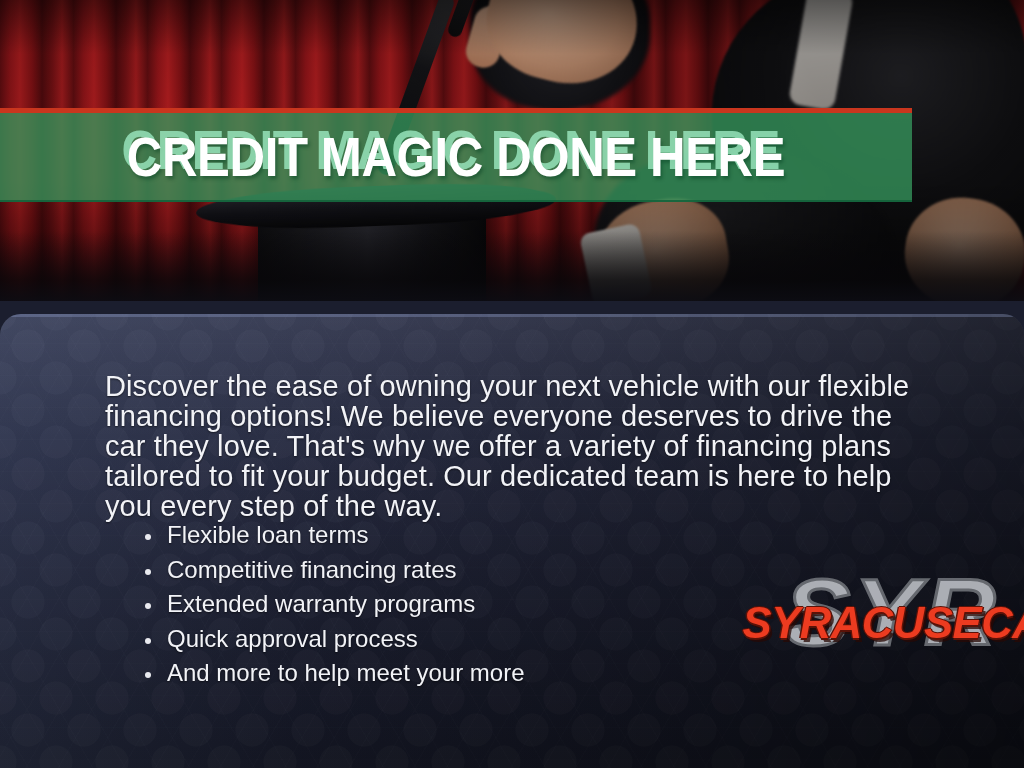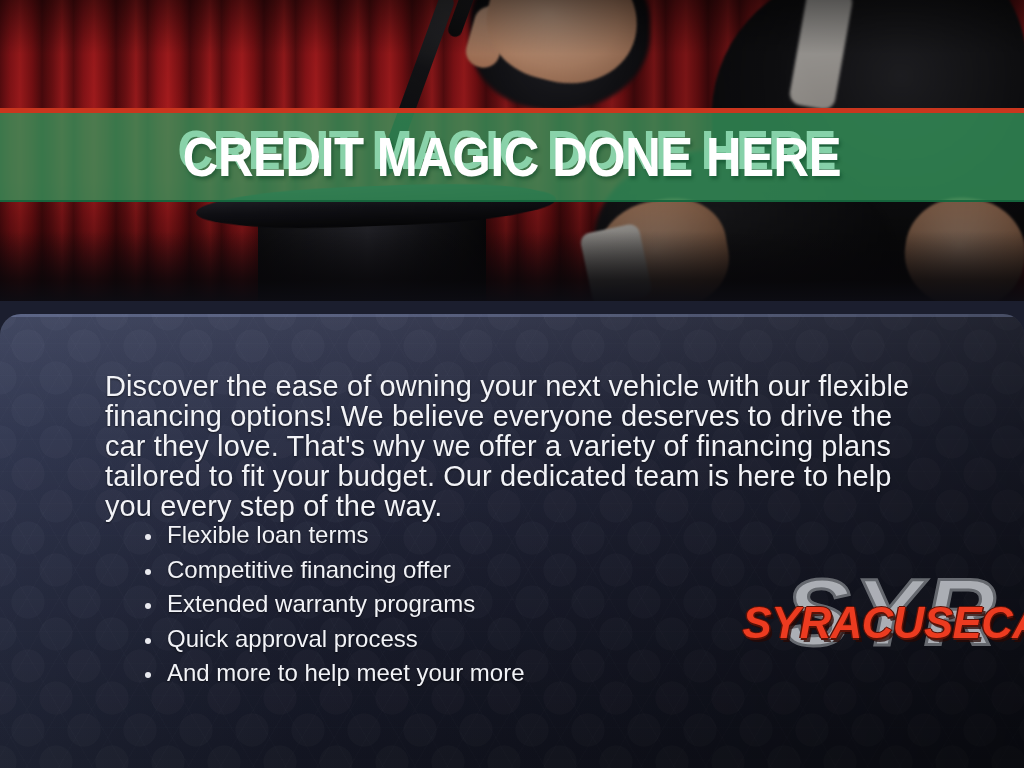--- a/index.html
+++ b/index.html
@@ -181,21 +181,21 @@
     position: absolute;
     left: 0; bottom: 0;
     width: 100%; height: 70px;
     background: linear-gradient(180deg, rgba(10,8,10,0) 0%, rgba(8,7,10,0.75) 70%, rgba(12,12,18,0.95) 100%);
   }
 
   
   .banner {
     position: absolute;
     left: 0; top: 108px;
-    width: 1024px;
+    width: 912px;
     height: 92px;
     z-index: 6;
   }
   .banner-rule {
     position: absolute;
     left: 0; top: 0;
     width: 100%; height: 5px;
     background: #c9361e;
   }
   .banner-fill {
@@ -387,21 +387,21 @@
   <div class="content">
     <div class="hex-layer"></div>
     <div class="hex-lines"></div>
     <div class="content-shade"></div>
     <div class="content-topline"></div>
 
     <p class="paragraph">Discover the ease of owning your next vehicle with our flexible financing options! We believe everyone deserves to drive the car they love. That's why we offer a variety of financing plans tailored to fit your budget. Our dedicated team is here to help you every step of the way.</p>
 
     <ul class="bullets">
       <li>Flexible loan terms</li>
-      <li>Competitive financing offer</li>
+      <li>Competitive financing rates</li>
       <li>Extended warranty programs</li>
       <li>Quick approval process</li>
       <li>And more to help meet your more</li>
     </ul>
   </div>
 
   <div class="logo">
     <div class="logo-mono">SYR</div>
     <div class="logo-word">SYRACUSECARS.COM</div>
   </div>

